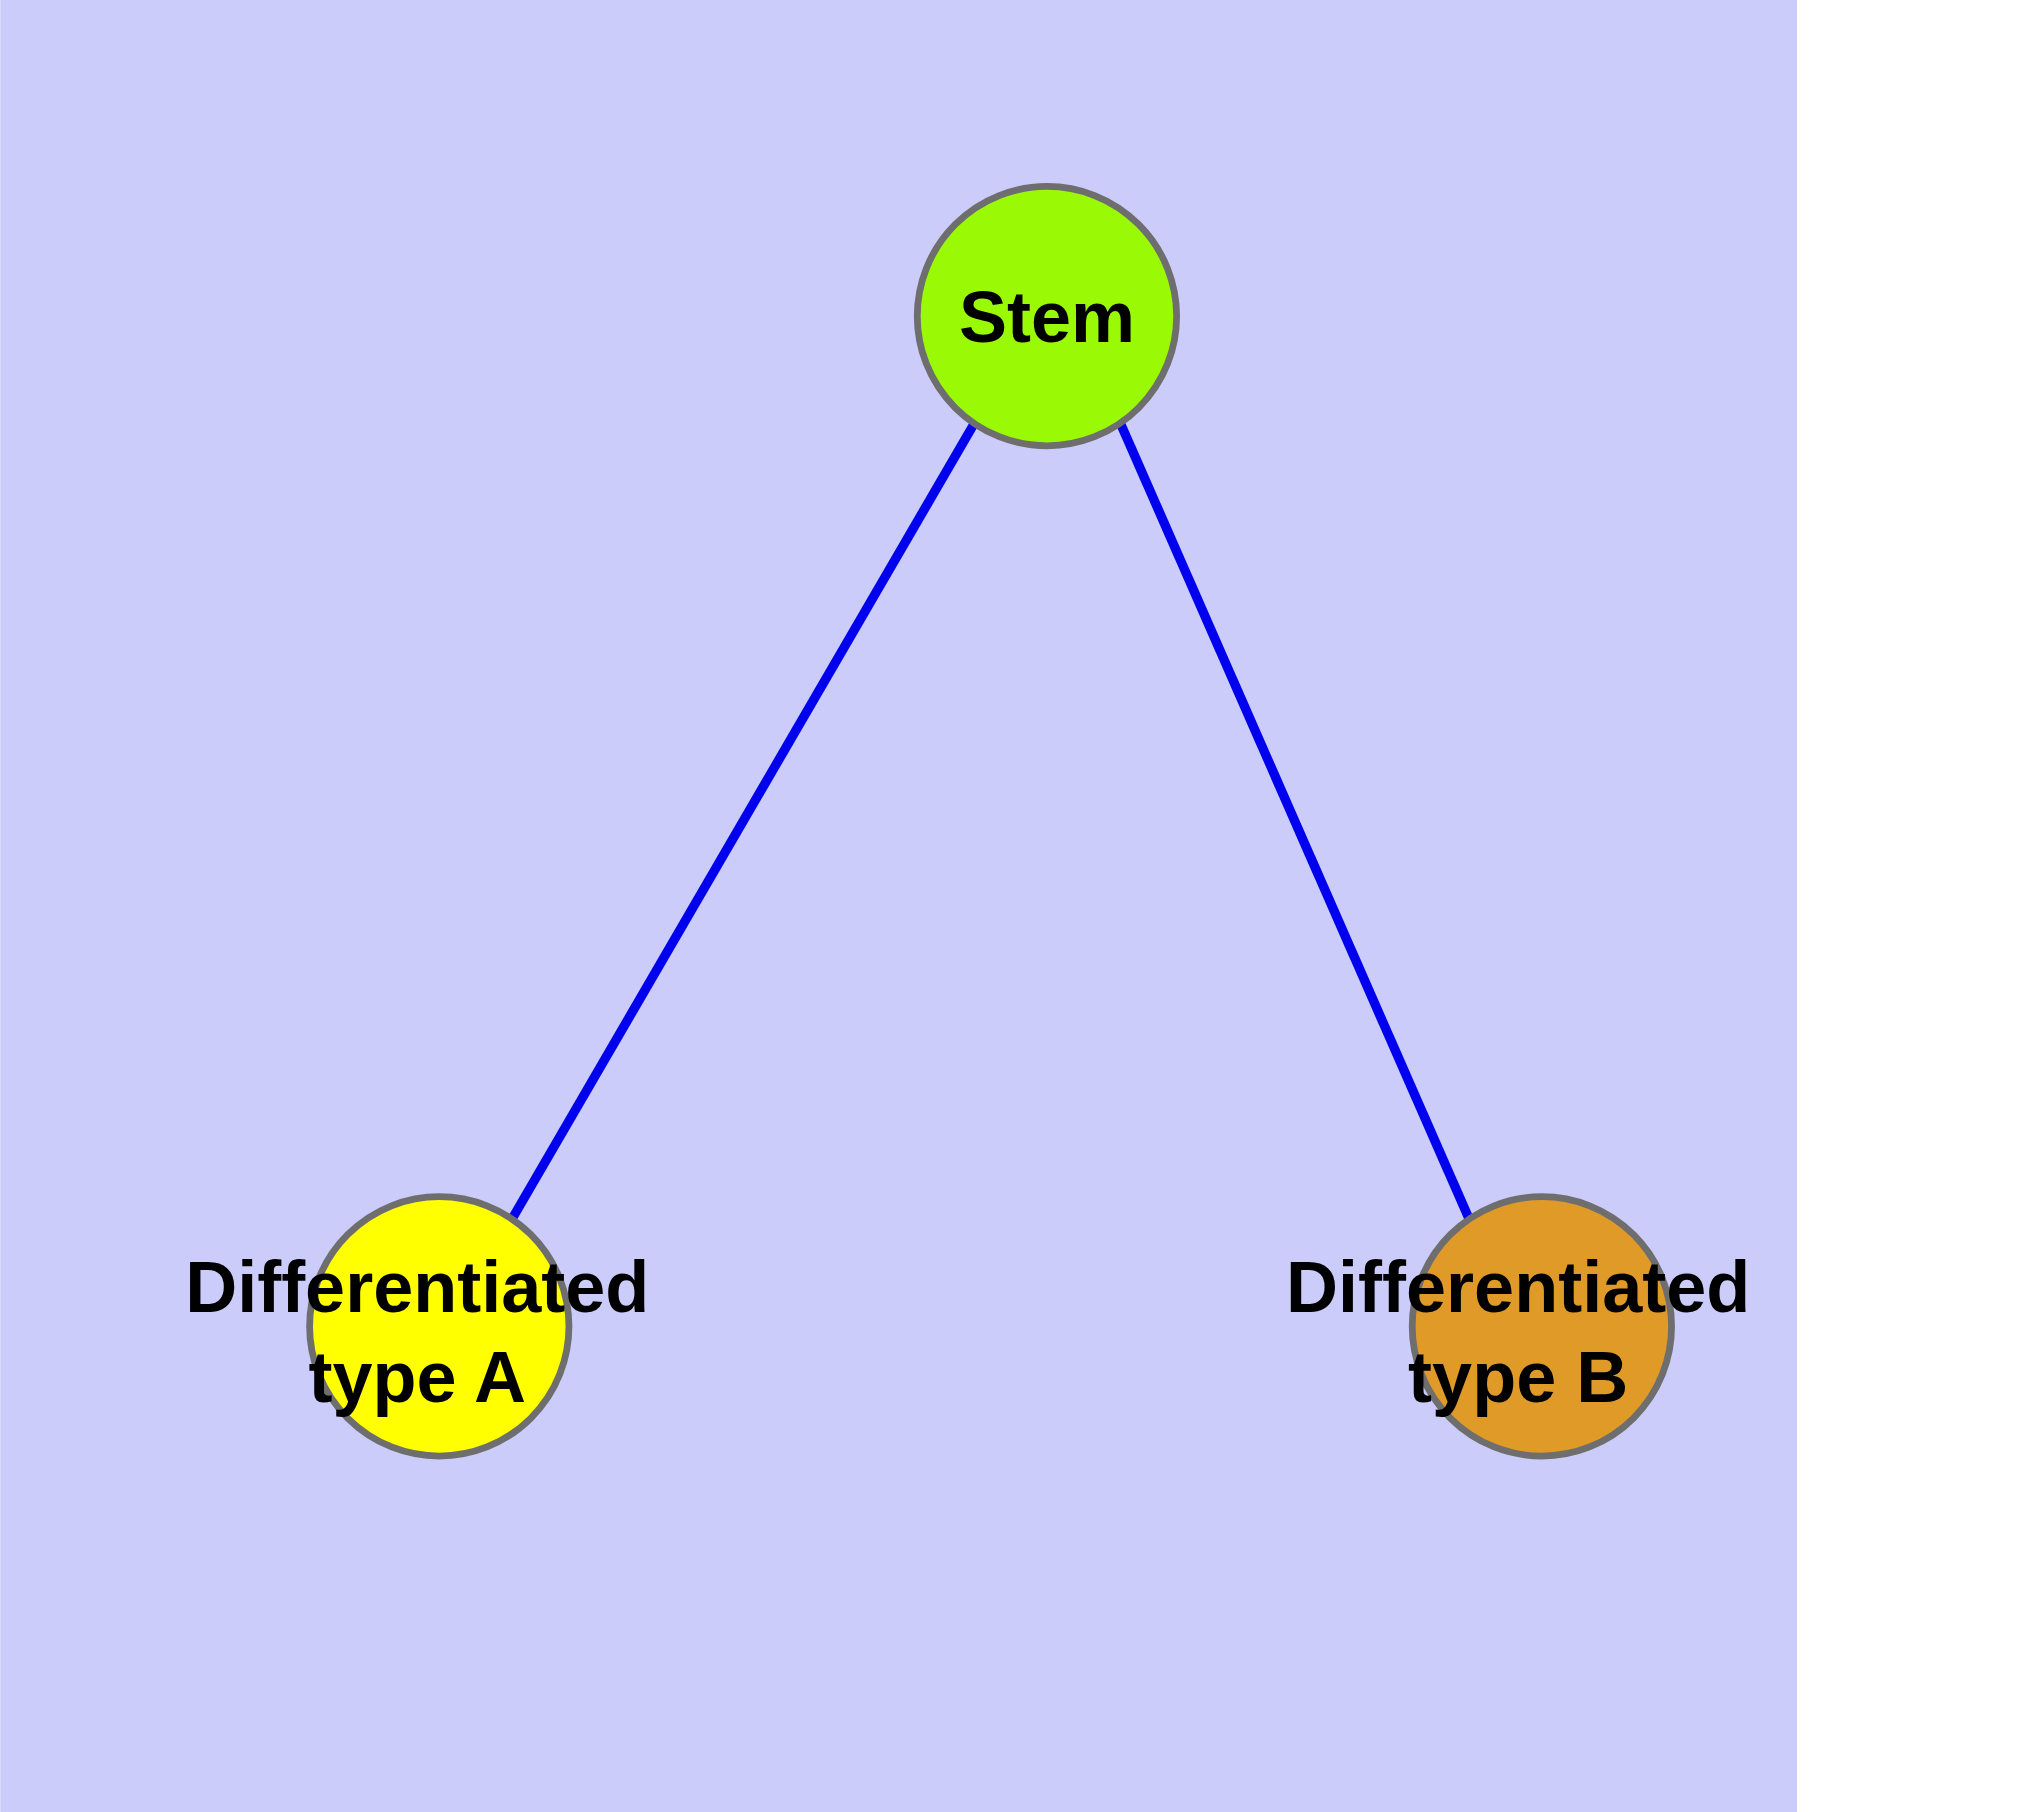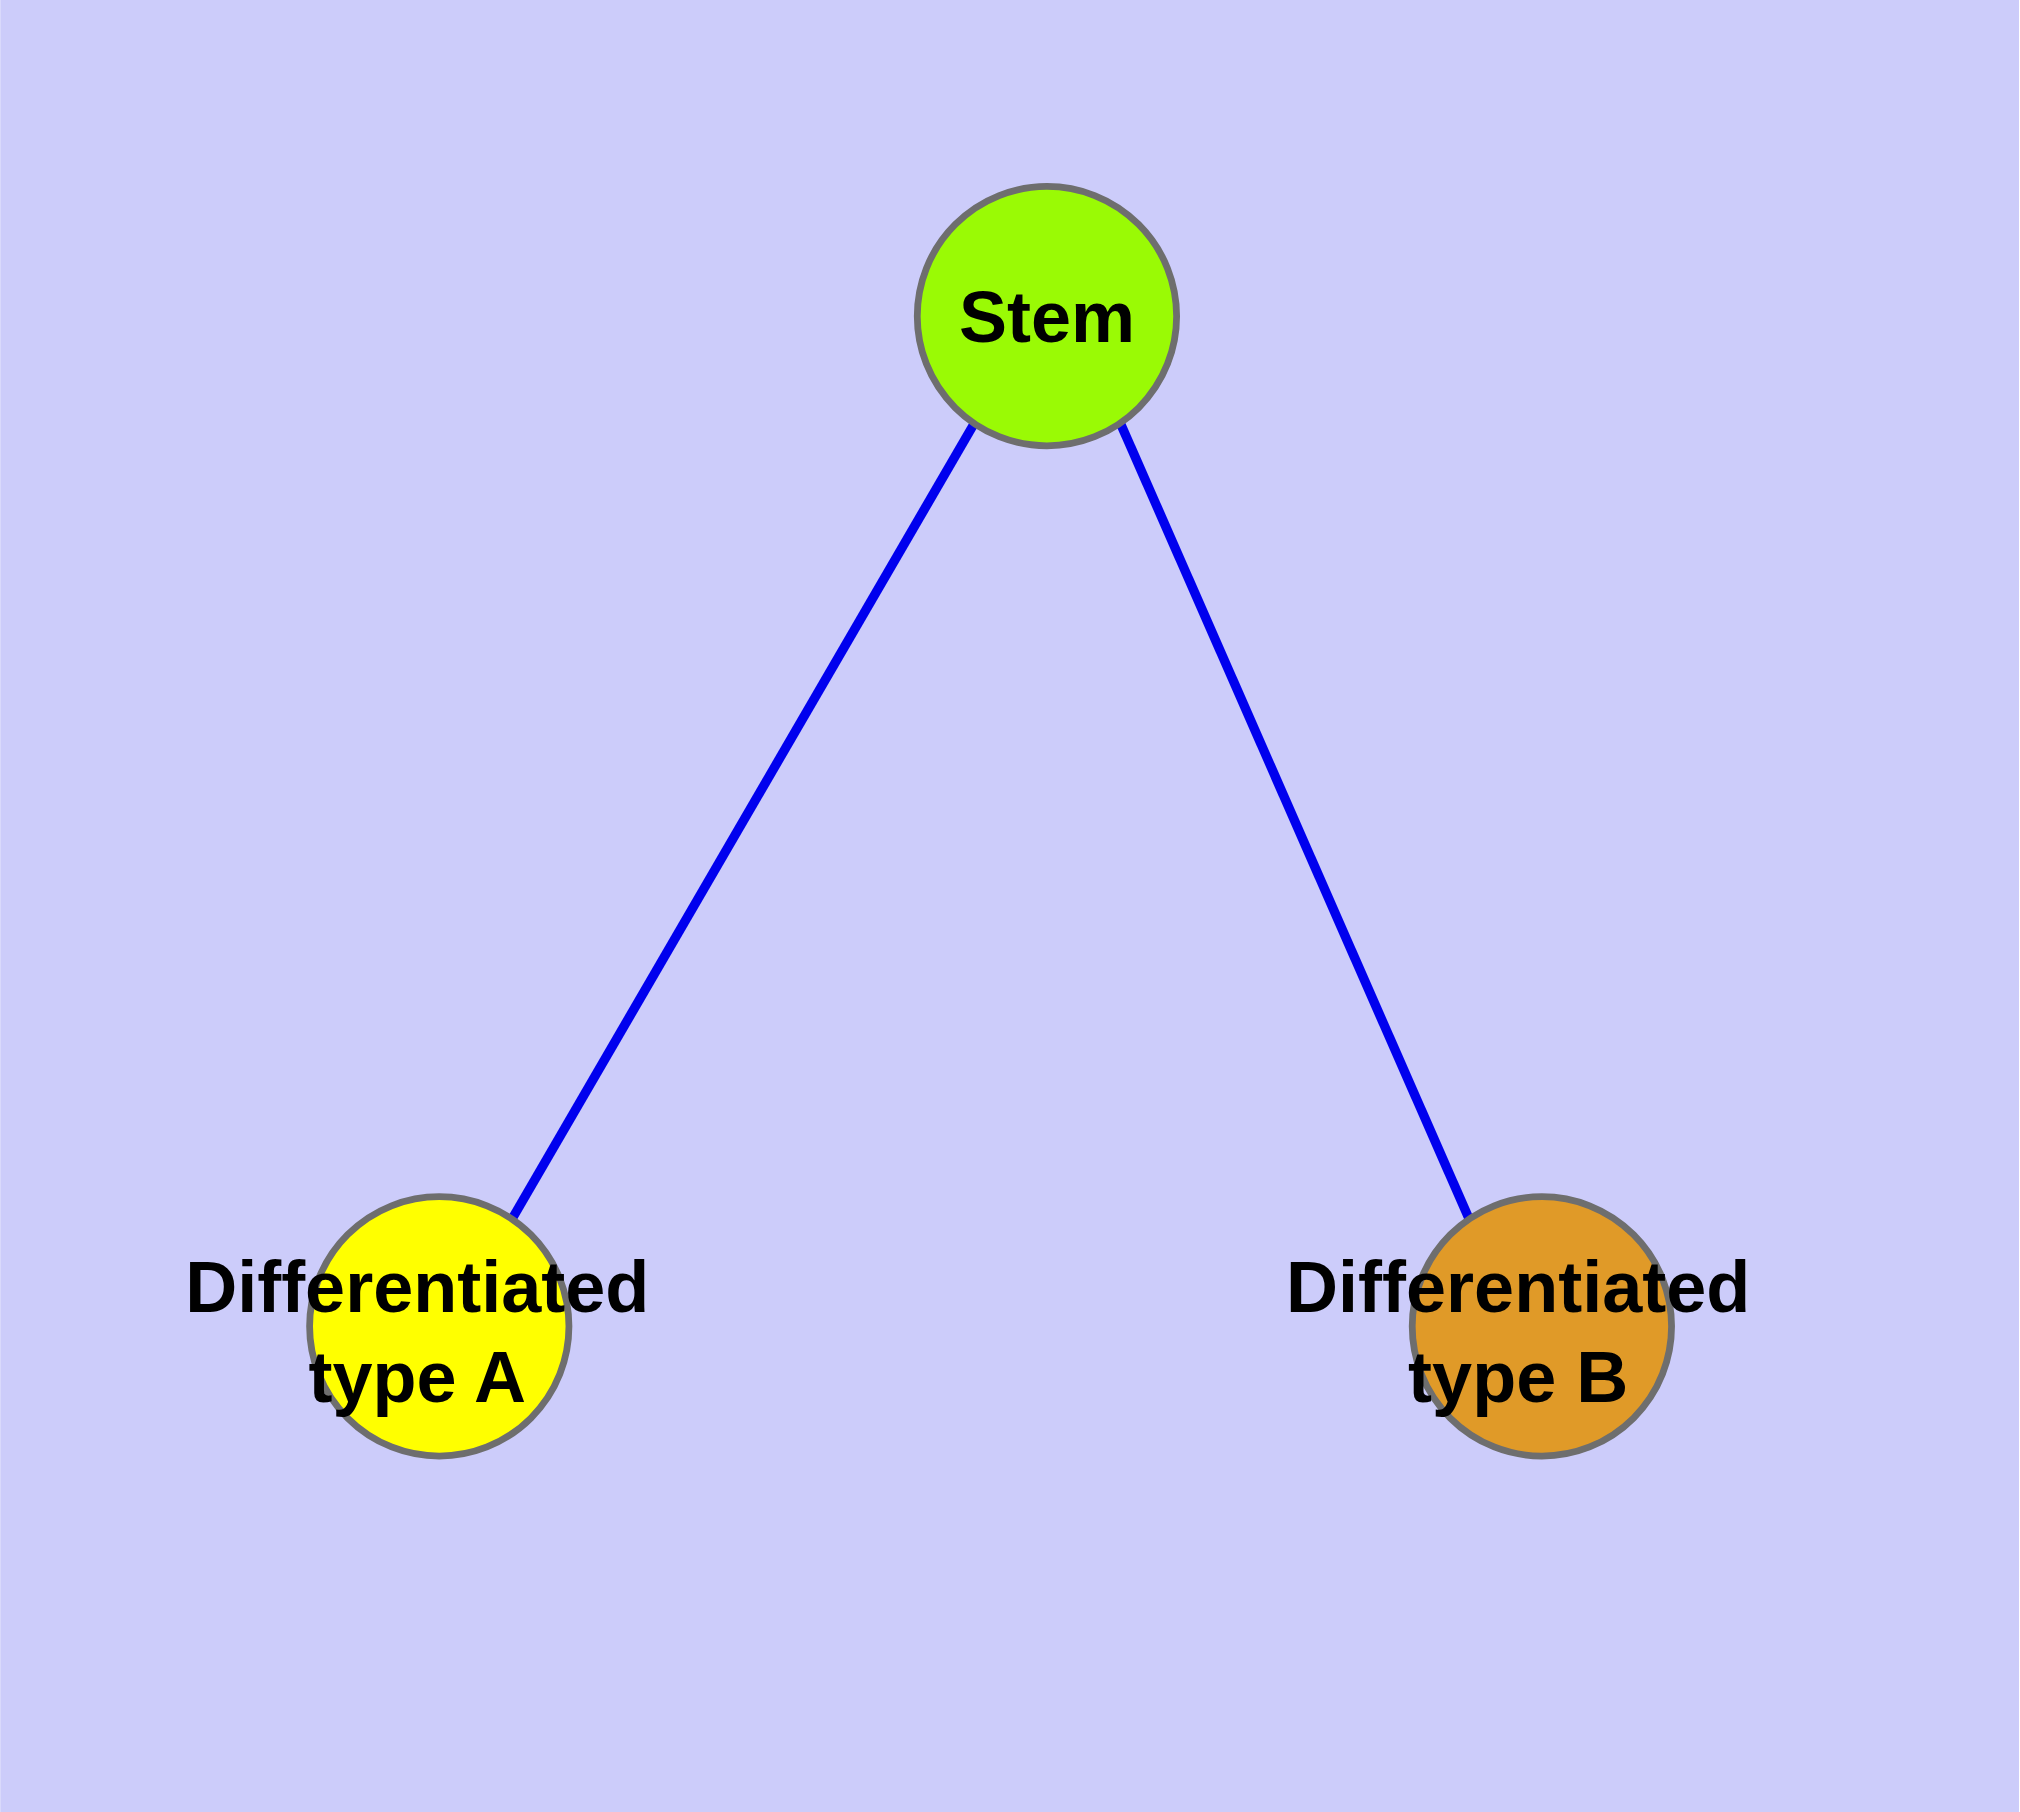--- a/index.html
+++ b/index.html
@@ -35,21 +35,21 @@
     font-weight: bold;
     fill: #000000;
     text-anchor: middle;
     dominant-baseline: alphabetic;
     white-space: pre;
   }
 </style>
 </head>
 <body>
 
-<div id="canvas" style="width: 2019px; height: 1812px;">
+<div id="canvas" style="width: 1797px; height: 1812px;">
   <svg id="graph-svg" viewBox="0 0 2384 2138">
 
     <rect id="bg-rect" x="0" y="0" width="2384" height="2138" fill="#ccccfa"></rect>
 
     <g id="edges-group">
       <line class="edge-line" id="edge-0" x1="1149" y1="500" x2="604" y2="1438" stroke="#0000ee" stroke-width="11"></line>
       <line class="edge-line" id="edge-1" x1="1322" y1="500" x2="1733" y2="1438" stroke="#0000ee" stroke-width="11"></line>
     </g>
 
     <g id="nodes-group">

